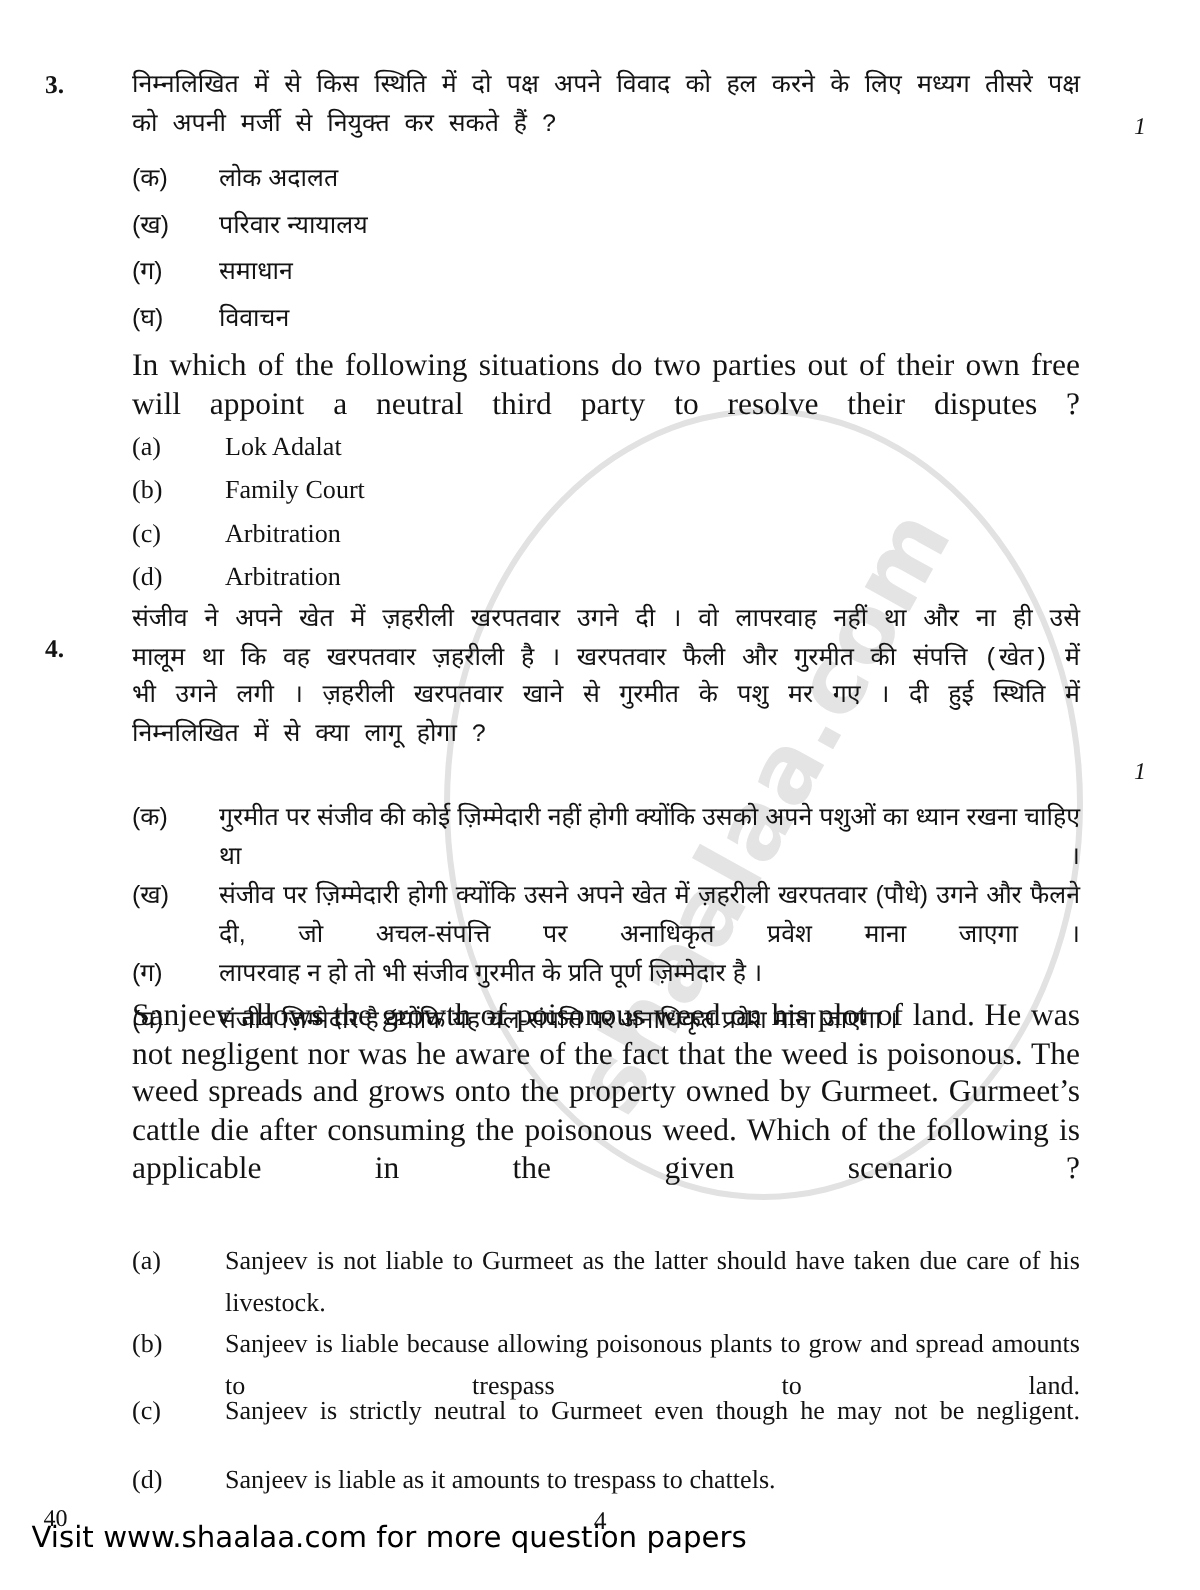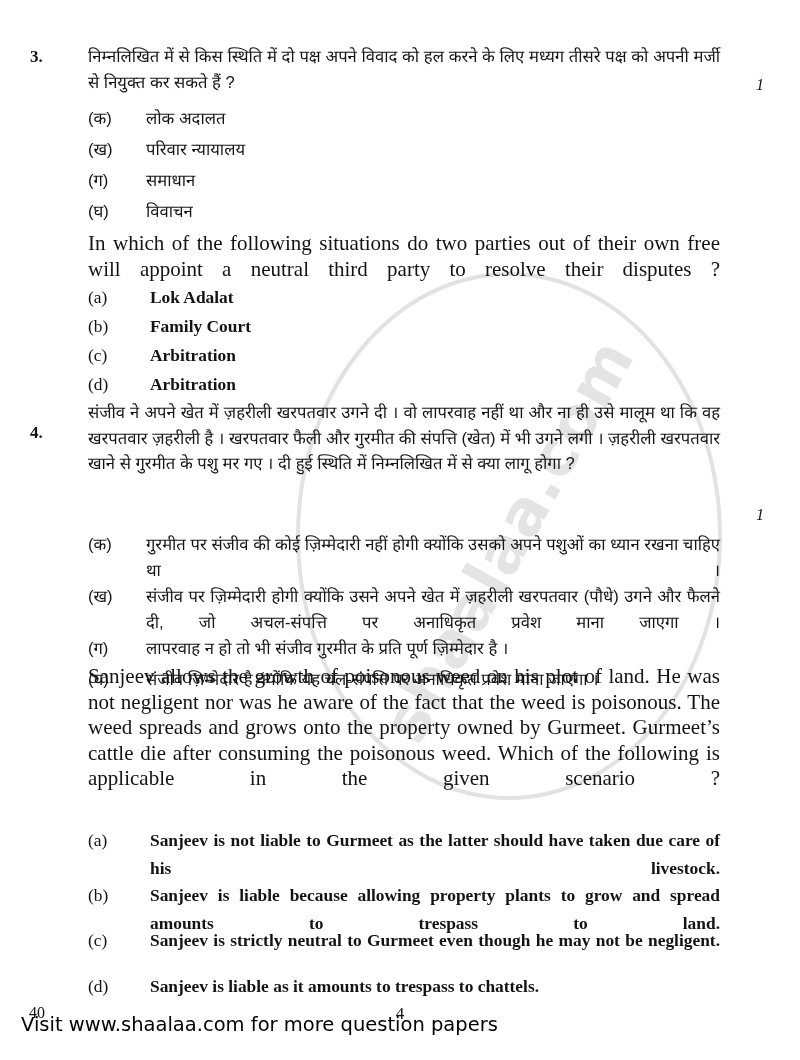--- a/index.html
+++ b/index.html
@@ -85,20 +85,21 @@
 
   
   .stem-hi {
     position: absolute;
     left: 88px;
     width: 632px;
     font-size: 16.6px;
     line-height: 25.6px;
     text-align: justify;
     text-justify: inter-word;
+    font-family: Liberation Mono, monospace;
   }
 
   
   .stem-en {
     position: absolute;
     left: 88px;
     width: 632px;
     font-size: 21px;
     line-height: 25.6px;
     text-align: justify;
@@ -144,21 +145,20 @@
 
   .opt-en {
     font-size: 17.4px;
     line-height: 28px;
   }
   .opt-en .olabel {
     width: 62px;
   }
   .opt-en .otext {
     text-align: justify;
-    font-weight: bold;
   }
   .opt-en.wrapped .otext::after {
     content: "";
     display: inline-block;
     width: 100%;
   }
 
   
   #footer {
     position: absolute;
@@ -273,21 +273,21 @@
     </div>
 
     <div class="stem-en" style="top:664px;">Sanjeev allows the growth of poisonous weed on his plot of land. He was not negligent nor was he aware of the fact that the weed is poisonous. The weed spreads and grows onto the property owned by Gurmeet. Gurmeet’s cattle die after consuming the poisonous weed. Which of the following is applicable in the given scenario ?</div>
 
     <div class="opt opt-en wrapped" style="top:826px;">
       <span class="olabel">(a)</span>
       <span class="otext">Sanjeev is not liable to Gurmeet as the latter should have taken due care of his livestock.</span>
     </div>
     <div class="opt opt-en wrapped" style="top:881px;">
       <span class="olabel">(b)</span>
-      <span class="otext">Sanjeev is liable because allowing property plants to grow and spread amounts to trespass to land.</span>
+      <span class="otext">Sanjeev is liable because allowing poisonous plants to grow and spread amounts to trespass to land.</span>
     </div>
     <div class="opt opt-en wrapped" style="top:926px;">
       <span class="olabel">(c)</span>
       <span class="otext">Sanjeev is strictly neutral to Gurmeet even though he may not be negligent.</span>
     </div>
     <div class="opt opt-en" style="top:972px;">
       <span class="olabel">(d)</span>
       <span class="otext">Sanjeev is liable as it amounts to trespass to chattels.</span>
     </div>
   </div>

